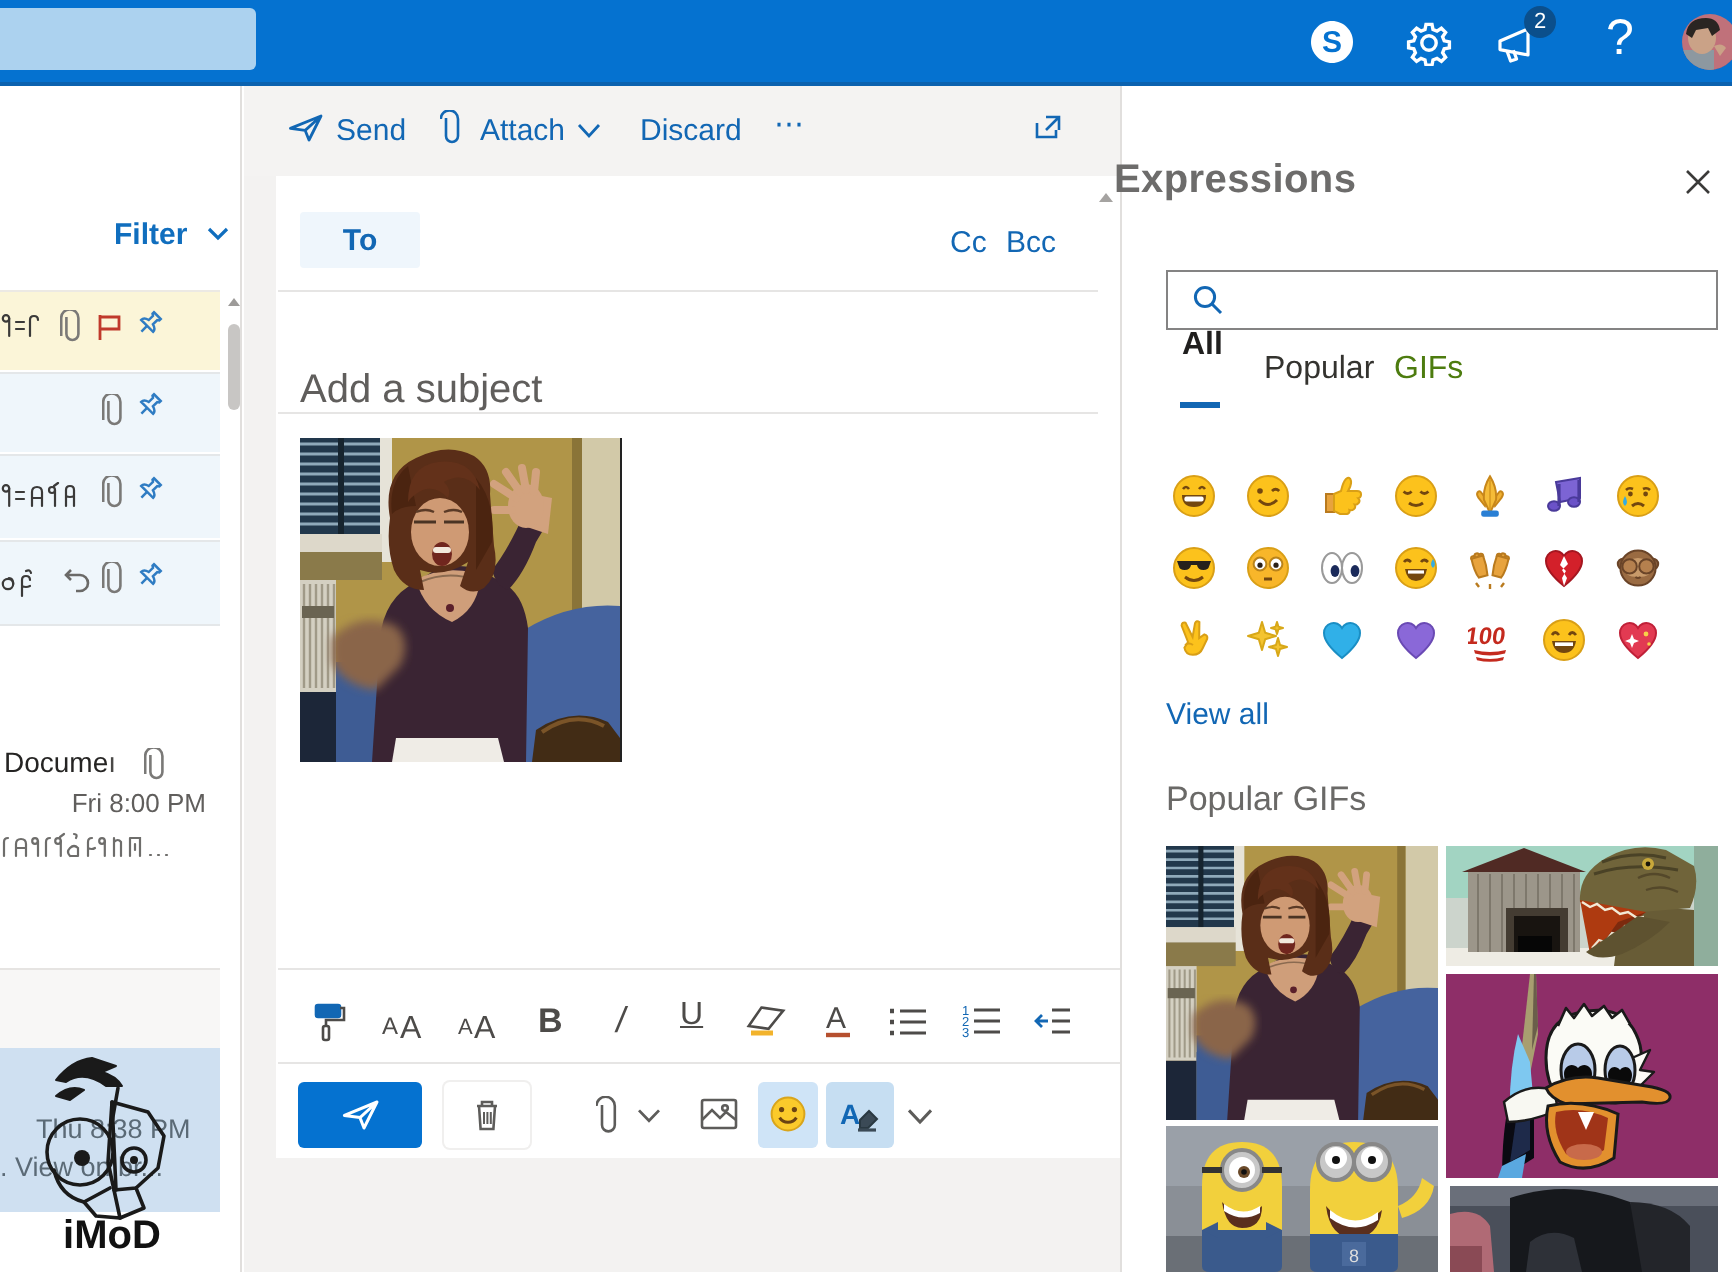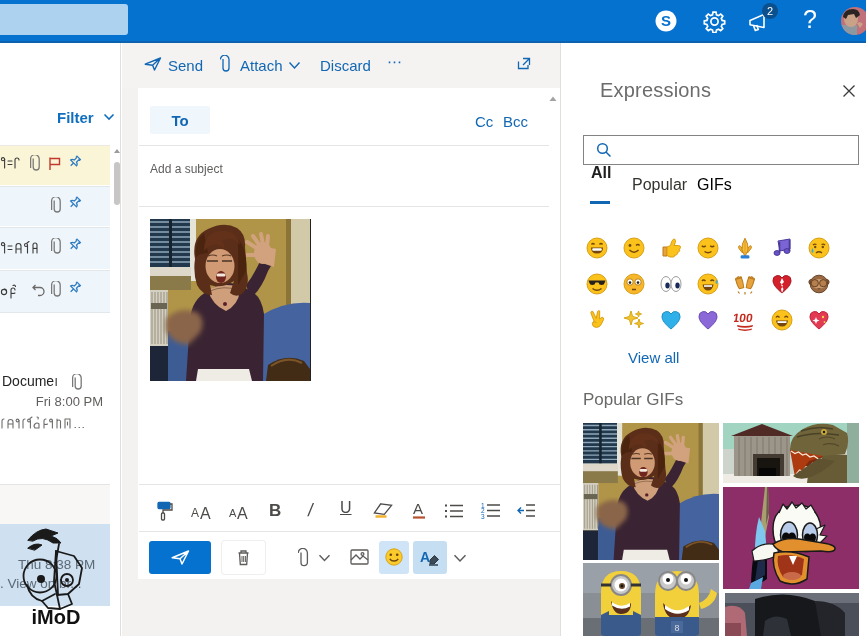--- a/index.html
+++ b/index.html
@@ -233,21 +233,21 @@
       </g>
     </svg>
 
   <div class="abs" id="card"></div>
 
   <div class="abs" style="left:150px;top:106px;width:60px;height:28px;background:#eff6fc;border-radius:2px;color:#1267b4;font-weight:bold;font-size:15px;text-align:center;line-height:30px;">To</div>
   <div class="abs bluelink" style="left:475px;top:113px;font-size:15px;">Cc</div>
   <div class="abs bluelink" style="left:503px;top:113px;font-size:15px;">Bcc</div>
   <div class="abs" style="left:139px;top:145px;width:410px;height:1px;background:#e6e5e4;"></div>
 
-  <div class="abs graytxt" style="left:150px;top:162px;font-size:12px;">Add a subject</div>
+  <div class="abs graytxt" style="left:150px;top:184px;font-size:20px;">Add a subject</div>
   <div class="abs" style="left:139px;top:206px;width:410px;height:1px;background:#e6e5e4;"></div>
 
   <svg class="abs" style="left:150px;top:219px" width="160" height="162" viewBox="0 0 160 162">
       <use href="#tina"></use>
     </svg>
   <div class="abs" style="left:310px;top:219px;width:1px;height:162px;background:#222;"></div>
 
   <div class="abs" style="left:139px;top:484px;width:422px;height:1px;background:#e6e5e4;"></div>
   <div class="abs" style="left:139px;top:531px;width:422px;height:1px;background:#e6e5e4;"></div>
   <div class="abs" id="fmtrow"></div>
@@ -359,36 +359,36 @@
     </svg>
 
   <div class="abs" style="left:122px;top:579px;width:439px;height:57px;background:#f3f2f1;"></div>
   <div class="abs" style="left:560px;top:43px;width:1px;height:593px;background:#e1dfdd;"></div>
 
   <svg class="abs" style="left:548px;top:94px" width="10" height="10" viewBox="0 0 10 10">
       <path d="M1.5 7 L5 2.5 L8.5 7 Z" fill="#a5a3a1"></path>
     </svg>
 
   <div class="abs" id="rpanel"></div>
-  <div class="abs" style="left:600px;top:79px;font-size:20px;font-weight:400;color:#6d6c6b;letter-spacing:0.2px;">Expressions</div>
+  <div class="abs" style="left:557px;top:79px;font-size:20px;font-weight:700;color:#6d6c6b;letter-spacing:0.2px;">Expressions</div>
   <svg class="abs" style="left:842px;top:84px" width="14" height="14" viewBox="0 0 14 14">
       <path d="M1.5 1.5 L12.5 12.5 M12.5 1.5 L1.5 12.5" stroke="#3b3a39" stroke-width="1.3"></path>
     </svg>
 
   <div class="abs" style="left:583px;top:135px;width:276px;height:30px;border:1px solid #848383;background:#fff;"></div>
   <svg class="abs" style="left:596px;top:142px" width="16" height="16" viewBox="0 0 16 16">
       <g fill="none" stroke="#1267b4" stroke-width="1.5">
         <circle cx="6.5" cy="6.5" r="4.8"></circle>
         <path d="M10 10 L14.5 14.5"></path>
       </g>
     </svg>
 
   <div class="abs" style="left:591px;top:164px;font-size:16px;color:#201f1e;font-weight:600;">All</div>
   <div class="abs" style="left:632px;top:176px;font-size:16px;color:#34332f;">Popular</div>
-  <div class="abs" style="left:697px;top:176px;font-size:16px;color:#000000;">GIFs</div>
+  <div class="abs" style="left:697px;top:176px;font-size:16px;color:#4d7c0f;">GIFs</div>
   <div class="abs" style="left:590px;top:201px;width:20px;height:3px;background:#1267b4;"></div>
 
   <div class="abs" id="emojis"></div>
 
   <svg class="abs" style="left:586px;top:237px" width="22" height="22" viewBox="0 0 22 22">
       <circle cx="11" cy="11" r="10" fill="#fcc21c" stroke="#d99f16"></circle>
       <path d="M5.5 7.5 q1.5 -2 3 0 M13.5 7.5 q1.5 -2 3 0" fill="none" stroke="#73470f" stroke-width="1.3"></path>
       <path d="M5 10.5 h12 q0 6 -6 6 -6 0 -6 -6z" fill="#73470f"></path>
       <rect x="6.2" y="11.2" width="9.6" height="2.6" rx="1" fill="#fff"></rect>
     </svg>
@@ -519,21 +519,21 @@
       <path d="M5 8.5 q1.5 -2.5 3.5 0 M13.5 8.5 q1.5 -2.5 3.5 0" fill="none" stroke="#73470f" stroke-width="1.4"></path>
       <path d="M5 11.5 h12 q-1 6 -6 6 -5 0 -6 -6z" fill="#73470f"></path>
       <path d="M6.5 12.2 h9 v1.8 h-9z" fill="#fff"></path>
     </svg>
   <svg class="abs" style="left:808px;top:309px" width="22" height="22" viewBox="0 0 22 22">
       <path d="M11 20 C5.5 15.5 2 11.5 2 7.5 A4.8 4.8 0 0 1 11 5 A4.8 4.8 0 0 1 20 7.5 C20 11.5 16.5 15.5 11 20z" fill="#e23a52" stroke="#c02038"></path>
       <path d="M8 8 L9 10.5 L11.5 11.5 L9 12.5 L8 15 L7 12.5 L4.5 11.5 L7 10.5z" fill="#fff"></path>
       <circle cx="15" cy="8" r="1.2" fill="#f8d048"></circle>
       <circle cx="16.5" cy="13" r="0.9" fill="#f8d048"></circle>
     </svg>
-  <div class="abs bluelink" style="left:583px;top:349px;font-size:15px;margin-left:45px;">View all</div>
+  <div class="abs bluelink" style="left:583px;top:349px;font-size:15px;">View all</div>
   <div class="abs" style="left:583px;top:390px;font-size:17px;color:#6a6967;">Popular GIFs</div>
 
   <svg class="abs gifimg" style="left:583px;top:423px" width="136" height="137" viewBox="0 0 160 162" preserveAspectRatio="none">
       <use href="#tina"></use>
     </svg>
   <svg class="abs gifimg" style="left:583px;top:563px" width="136" height="73" viewBox="0 0 136 73">
       <use href="#minions"></use>
     </svg>
   <svg class="abs gifimg" style="left:723px;top:423px" width="136" height="60" viewBox="0 0 136 60">
       <use href="#raptor"></use>

